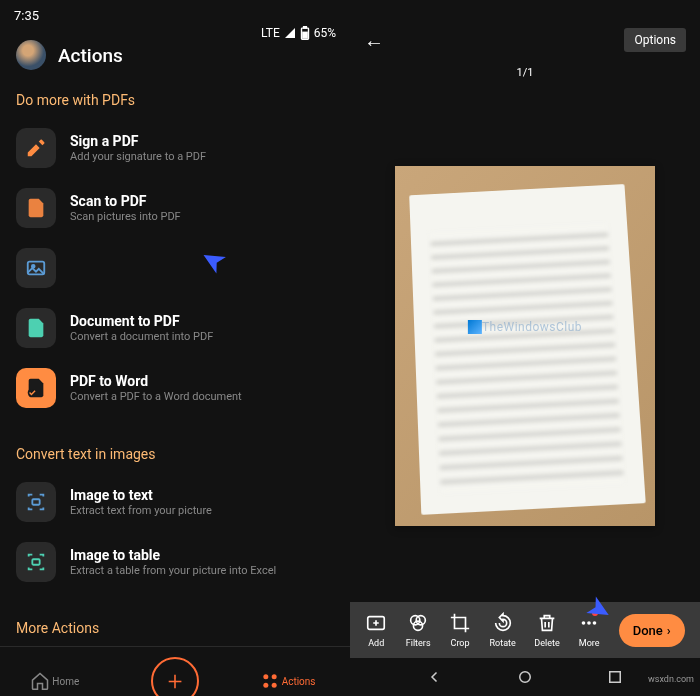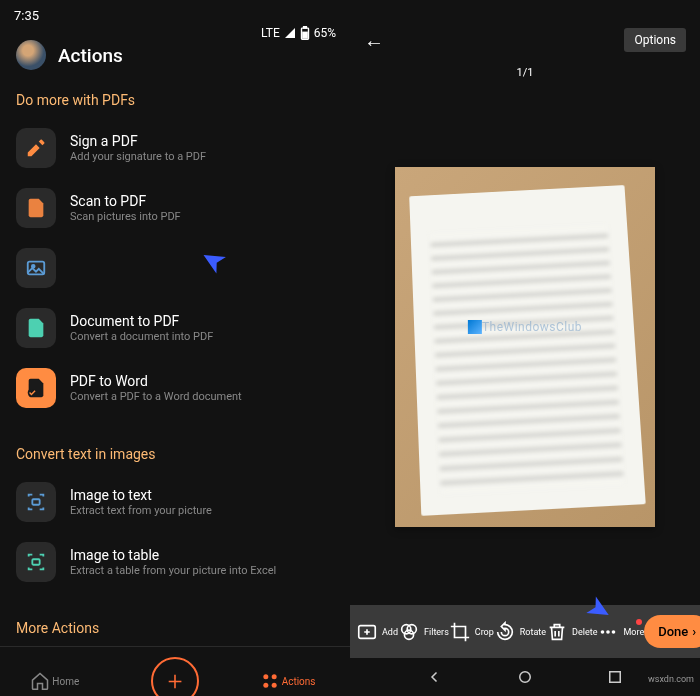--- a/index.html
+++ b/index.html
@@ -10,21 +10,21 @@
 .header { display: flex; align-items: center; gap: 12px; padding: 10px 16px; }
 .avatar { width: 30px; height: 30px; border-radius: 50%; background: radial-gradient(circle at 40% 35%, #d4a576 20%, #3a5068 60%); }
 .header h1 { font-size: 19px; font-weight: 500; }
 .section-header { font-size: 14px; color: #fdba74; padding: 12px 16px 10px; }
 .action-item { display: flex; align-items: center; gap: 14px; padding: 10px 16px; position: relative; }
 .action-icon { width: 40px; height: 40px; border-radius: 10px; background: #2a2a2a; display: flex; align-items: center; justify-content: center; flex-shrink: 0; }
 .icon-orange { color: #ff8c42; }
 .icon-orange-fill { background: #ff8c42; color: #1a1a1a; }
 .icon-teal { color: #4dd0b1; }
 .icon-blue { color: #5b9bd5; }
-.action-text .title { font-size: 14px; font-weight: 400; margin-bottom: 1px; }
+.action-text .title { font-size: 14px; font-weight: 700; margin-bottom: 1px; }
 .action-text .subtitle { font-size: 11px; color: #888; }
 .divider { height: 1px; background: #2a2a2a; margin: 8px 0; }
 .bottom-nav { margin-top: auto; display: flex; justify-content: space-around; align-items: center; padding: 10px 0; border-top: 1px solid #2a2a2a; }
 .nav-item { display: flex; align-items: center; gap: 2px; font-size: 10px; color: #888; width: 60px; }
 .nav-item.active { color: #ff6b35; }
 .fab { width: 48px; height: 48px; border-radius: 50%; border: 2px solid #ff6b35; display: flex; align-items: center; justify-content: center; color: #ff6b35; font-size: 26px; font-weight: 300; }
 .android-nav { display: flex; justify-content: space-around; align-items: center; padding: 10px 40px; }
 .nav-icon { width: 18px; height: 18px; }
 .arrow-annotation { position: absolute; color: #3b5cff; font-size: 30px; }
 .arrow1 { top: 6px; left: 200px; transform: rotate(210deg); }
@@ -32,21 +32,21 @@
 
 .right-header { display: flex; justify-content: space-between; align-items: center; padding: 10px 14px; }
 .back-arrow { font-size: 20px; }
 .options-btn { background: #3a3a3a; padding: 5px 10px; border-radius: 3px; font-size: 12px; }
 .page-counter { text-align: center; font-size: 11px; padding: 4px 0 10px; }
 .preview-area { flex: 1; display: flex; align-items: center; justify-content: center; padding: 10px; }
 .preview-img { width: 260px; height: 360px; background: linear-gradient(135deg,#c9a67a,#b89568); display: flex; align-items: center; justify-content: center; box-shadow: 0 2px 8px rgba(0,0,0,.4); }
 .paper { width: 220px; height: 320px; background: #f5f5f0; transform: rotate(-3deg) perspective(400px) rotateX(3deg); border-radius: 2px; padding: 32px 20px 20px; position: relative; filter: blur(0.4px); }
 .paper::before { content: ""; position: absolute; inset: 40px 20px 20px; background: repeating-linear-gradient(#f5f5f0, #f5f5f0 9px, rgba(0,0,0,.12) 9px, rgba(0,0,0,.12) 14px); filter: blur(2px); }
 .toolbar { display: flex; justify-content: space-around; align-items: center; padding: 10px 6px; background: #3a3a3a; position: relative; }
-.tool { display: flex; align-items: center; gap: 4px; font-size: 9px; position: relative; }
+.tool { display: flex; flex-direction: column; align-items: center; gap: 4px; font-size: 9px; position: relative; }
 .tool-icon { width: 22px; height: 22px; display: flex; align-items: center; justify-content: center; }
 .done-btn { background: #ff8c42; color: #000; padding: 9px 14px; border-radius: 22px; font-size: 13px; font-weight: 500; display: flex; align-items: center; gap: 4px; }
 .dot-badge { position: absolute; top: -2px; right: 2px; width: 6px; height: 6px; background: #ff4444; border-radius: 50%; }
 .watermark { position: absolute; top: 320px; left: 50%; transform: translateX(-50%); color: rgba(120,160,200,.55); font-size: 12px; letter-spacing: .5px; display: flex; align-items: flex-start; gap: 0; z-index: 5; }
 .wm-icon { width: 14px; height: 14px; background: linear-gradient(135deg,#0078d4,#5eb4ff); }
 .wsx { position: absolute; bottom: 12px; right: 6px; font-size: 9px; color: #999; }
 svg { display: block; }
 </style>
 </head>
 <body>

